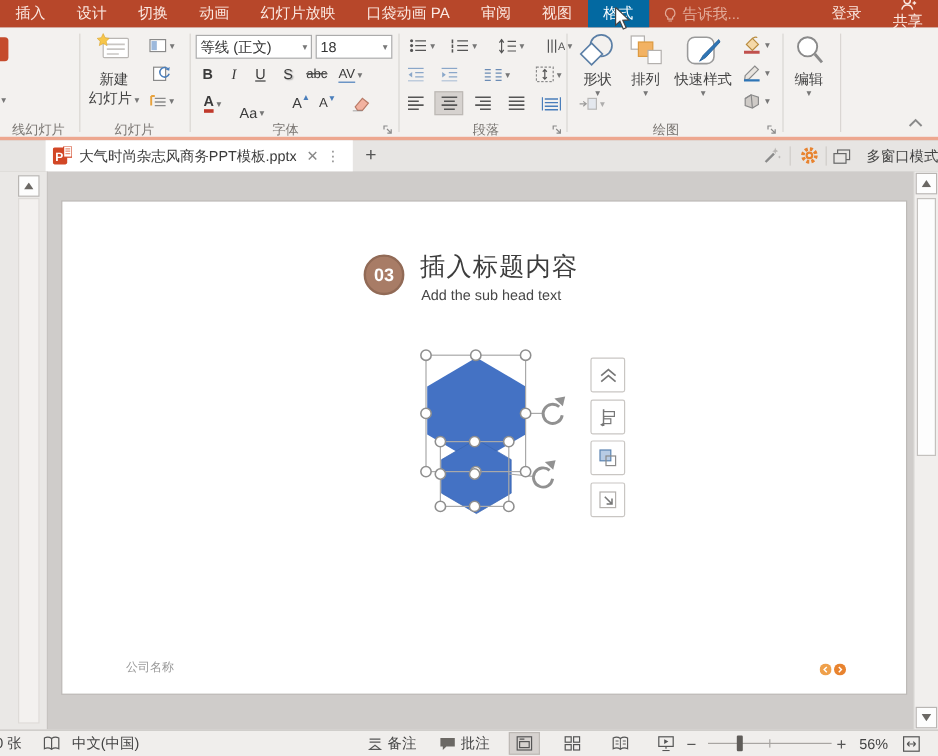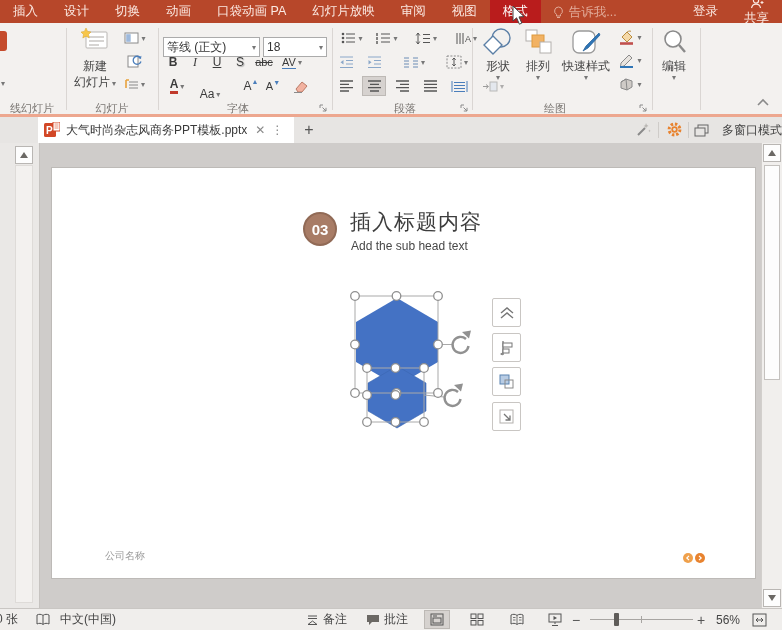--- a/index.html
+++ b/index.html
@@ -4,33 +4,33 @@
 <style>
   * { box-sizing: border-box; margin: 0; padding: 0; }
   html,body { background:#888; }
   body { font-family: "Liberation Sans","DejaVu Sans",sans-serif; }
   .app { position:relative; width:782px; height:630px; overflow:hidden; background:#cfccca; margin:0 auto; }
   .abs { position:absolute; }
 
   
   .menubar { position:absolute; left:0; top:0; width:782px; height:23px; background:#b7472a; display:flex; align-items:stretch; color:#fbe9e2; font-size:12.5px; }
   .mtab { display:flex; align-items:center; padding:0 13px; cursor:default; white-space:nowrap; }
-  .mtab.active { background:#b91c1c; color:#fff; }
+  .mtab.active { background:#0369a1; color:#fff; }
   .tellme { display:flex; align-items:center; gap:5px; padding:12px 12px; color:#e2ab99; }
   .mright { margin-left:auto; display:flex; align-items:center; }
 
   
   .ribbon { position:absolute; left:0; top:23px; width:782px; height:92px; background:#f3f1ef; font-size:12px; color:#444; }
   .accentline { position:absolute; left:0; top:114px; width:782px; height:3px; background:#eda78f; }
   .v-sep { position:absolute; top:5px; width:1px; height:82px; background:#dad6d3; }
   .grp-label { position:absolute; top:78px; font-size:11px; color:#7a7672; text-align:center; }
   .bigbtn { position:absolute; top:4px; display:flex; flex-direction:column; align-items:center; gap:2px; cursor:default; }
   .bigbtn .lbl { font-size:12px; color:#444; line-height:14px; text-align:center; white-space:nowrap; }
   .drop::after { content:"▾"; font-size:8px; color:#777; margin-left:2px; }
-  .combo { position:absolute; height:20px; background:#fff; border:1px solid #ababab; display:flex; align-items:center; font-size:12px; color:#333; padding:0 3px;margin-top:8px; }
+  .combo { position:absolute; height:20px; background:#fff; border:1px solid #ababab; display:flex; align-items:center; font-size:12px; color:#333; padding:0 3px; }
   .combo .arr { margin-left:auto; color:#777; font-size:8px; }
   .fbtn { position:absolute; display:flex; align-items:center; justify-content:center; color:#3b3b3b; cursor:default; }
   .pressed { background:#d6d2cf; border:1px solid #bdb9b5; }
   .launcher { position:absolute; top:80px; width:11px; height:11px; }
 
   
   .tabbar { position:absolute; left:0; top:117px; width:782px; height:26px; background:#e7e5e3; }
   .doctab { position:absolute; left:38px; top:0; width:256px; height:26px; background:#fff; display:flex; align-items:center; padding:0 6px; gap:6px; font-size:12px; color:#3a3a3a; }
 
   
@@ -54,22 +54,22 @@
 </head>
 <body>
 
 <div class="app">
 
   <div class="menubar">
     <div class="mtab">插入</div>
     <div class="mtab">设计</div>
     <div class="mtab">切换</div>
     <div class="mtab">动画</div>
+    <div class="mtab">幻灯片放映</div>
     <div class="mtab">口袋动画 PA</div>
-    <div class="mtab">幻灯片放映</div>
     <div class="mtab">审阅</div>
     <div class="mtab">视图</div>
     <div class="mtab active">格式</div>
     <div class="tellme">
       <span>
         <svg width="11" height="13" viewBox="0 0 11 13">
             <path d="M5.5 1a4 4 0 0 1 2 7.4V10h-4V8.4A4 4 0 0 1 5.5 1z" fill="none" stroke="#e2ab99" stroke-width="1"></path>
             <path d="M4 11.5h3" stroke="#e2ab99" stroke-width="1"></path>
           </svg>
       </span>

